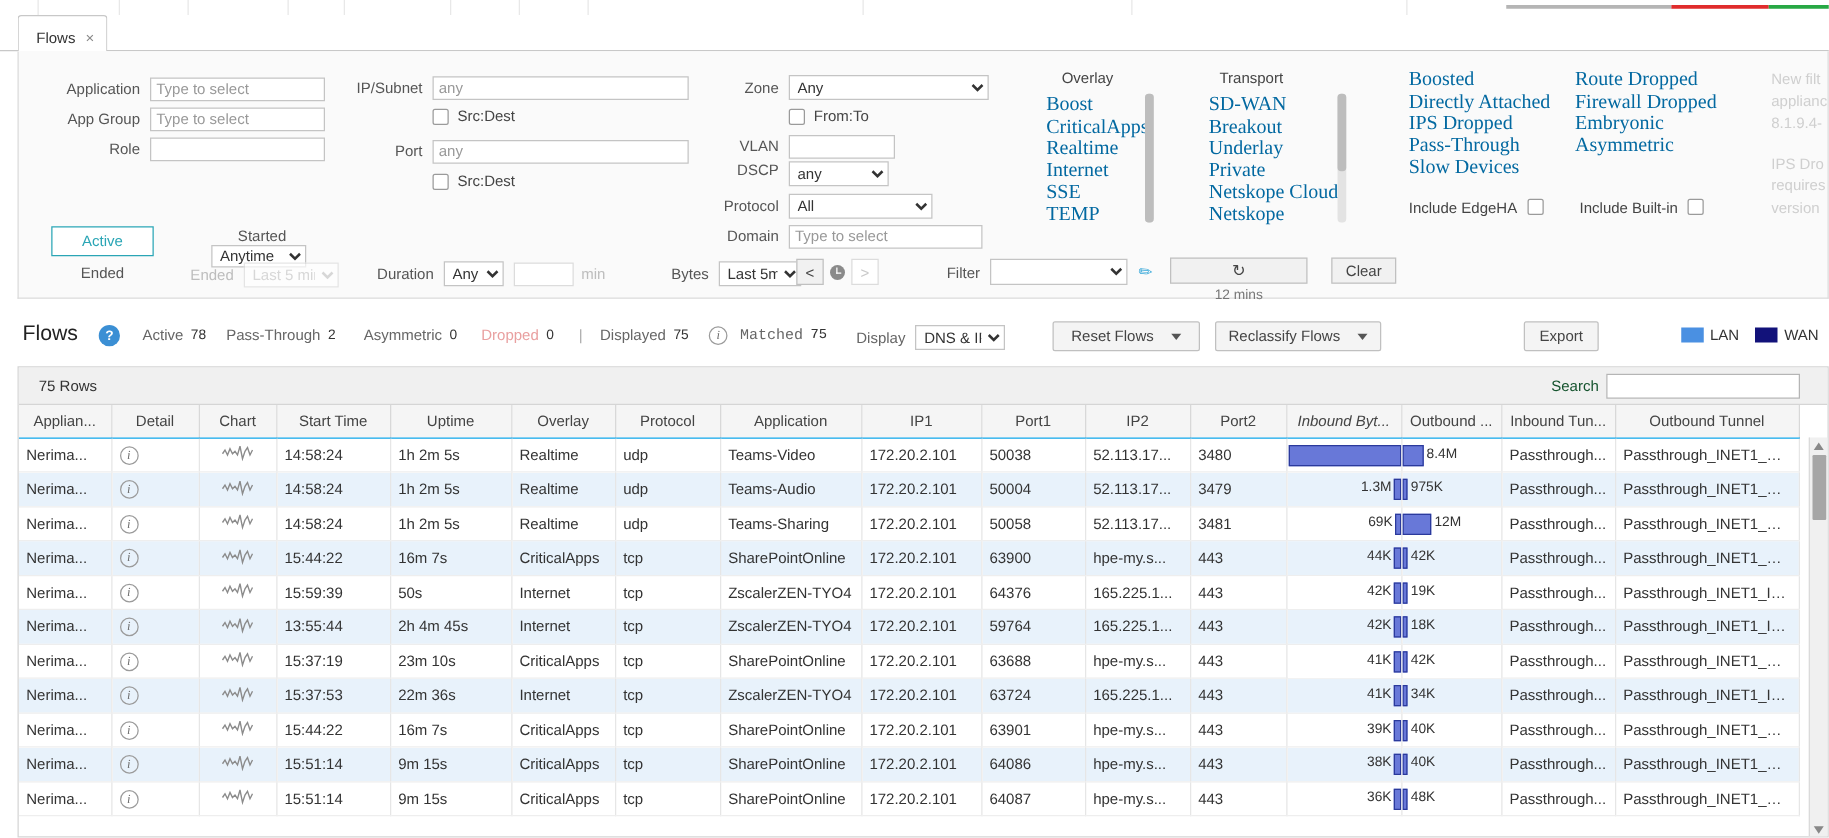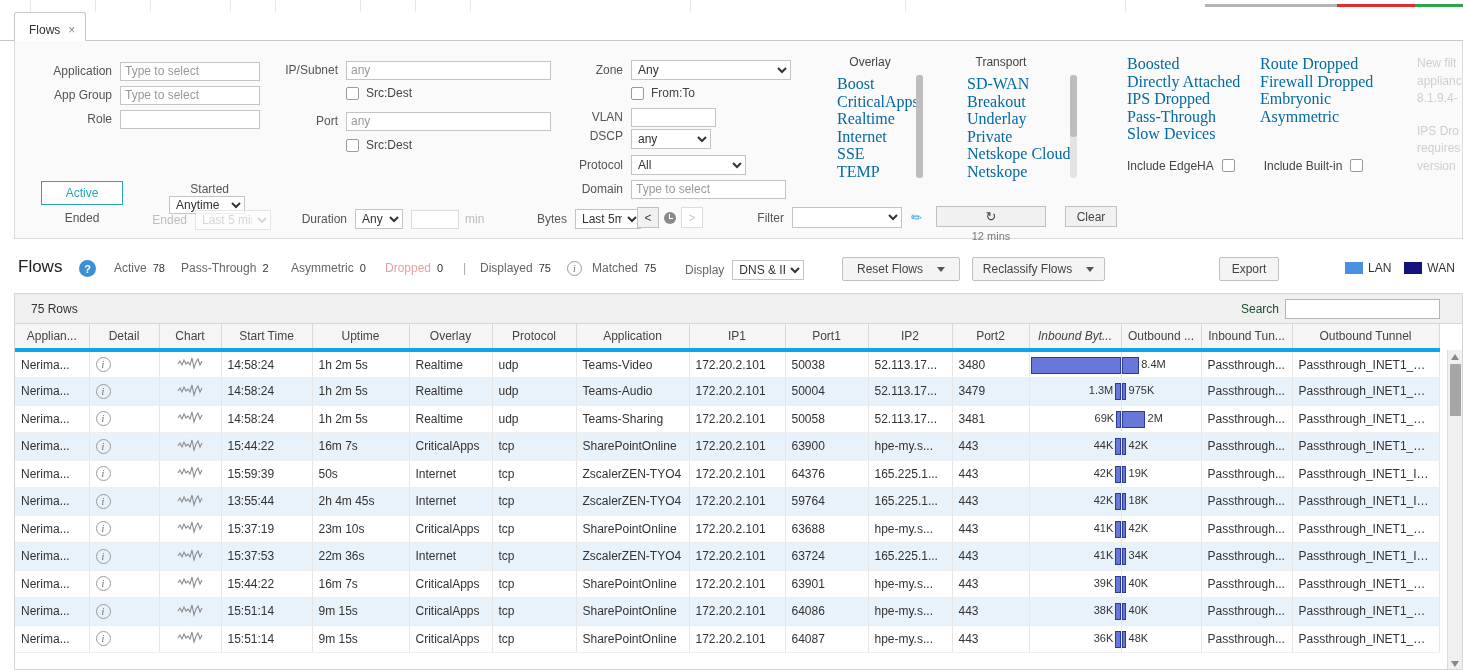--- a/index.html
+++ b/index.html
@@ -97,21 +97,21 @@
 
   
   #tablewrap { position:absolute; left:14px; top:293px; width:1449px; height:377px; border:1px solid #d5d5d5; background:#fff; overflow:hidden; }
   #rowsbar { height:30px; background:#f0f0f0; border-bottom:1px solid #d5d5d5; position:relative; }
   #rowsbar .rowstxt { position:absolute; left:16px; top:8px; font-size:12px; color:#333; }
   #rowsbar .searchlbl { position:absolute; right:183px; top:8px; font-size:12px; color:#14532d; }
   #rowsbar .searchbox { position:absolute; right:22px; top:5px; width:155px; height:20px; border:1px solid #b5b5b5; background:#fff; }
 
   table.grid { border-collapse:collapse; table-layout:fixed; width:1424px; }
   table.grid th {
-    background:#f5f5f5; border-right:1px solid #d8d8d8; border-bottom:4px solid #0ea5e9;
+    background:#f5f5f5; border-right:1px solid #d8d8d8; border-bottom:1px solid #0ea5e9;
     font-weight:normal; font-size:12px; color:#444; height:26px; padding:0 6px;
     overflow:hidden; white-space:nowrap; text-overflow:ellipsis; cursor:pointer;
   }
   table.grid th.ital { font-style:italic; }
   table.grid td {
     border-right:1px solid #e6e6e6; border-bottom:1px solid #eeeeee;
     font-size:12px; color:#333; height:27.5px; padding:0 6px;
     overflow:hidden; white-space:nowrap; text-overflow:ellipsis;
   }
   table.grid tbody tr:nth-child(even) td { background:#e8f2fb; }
@@ -381,21 +381,21 @@
     <span class="statdrop">Dropped</span>
     <span class="statnum">0</span>
   </div>
   <div style="position:absolute;left:449px;top:12px;color:#aaa;">|</div>
 
   <div style="position:absolute;left:466px;top:12px;display:flex;align-items:center;gap:6px;">
     <span class="statlabel">Displayed</span>
     <span class="statnum">75</span>
   </div>
   <div class="imark" style="position:absolute;left:553px;top:12px;">i</div>
-  <div style="position:absolute;left:578px;top:12px;display:flex;align-items:center;gap:6px;">
+  <div style="position:absolute;left:578px;top:12px;display:flex;align-items:center;gap:6px;font-family:Liberation Mono, monospace;">
     <span class="statlabel">Matched</span>
     <span class="statnum">75</span>
   </div>
 
   <div style="position:absolute;left:671px;top:11px;display:flex;align-items:center;gap:8px;">
     <span class="statlabel">Display</span>
     <select class="inp" style="width:72px;height:20px;">
       <option>DNS &amp; IP</option>
     </select>
   </div>
@@ -531,21 +531,21 @@
           <td>172.20.2.101</td>
           <td>50058</td>
           <td>52.113.17...</td>
           <td>3481</td>
           <td class="bytecell inbcell">
             <div class="bar" style="width:5%"></div>
             <div class="num" style="right:7%">69K</div>
           </td>
           <td class="bytecell outcell">
             <div class="bar" style="width:30%"></div>
-            <div class="num" style="left:33%">2M</div>
+            <div class="num" style="left:33%">12M</div>
           </td>
           <td>Passthrough...</td>
           <td>Passthrough_INET1_Realti...</td>
         </tr>
         <tr>
           <td>Nerima...</td>
           <td><span class="imark" style="display:inline-flex">i</span></td>
           <td class="center"><svg width="26" height="14" viewBox="0 0 26 14">
               <polyline points="1,8 3,5 5,9 7,4 9,8 11,6 13,9 15,2 17,12 19,6 21,3 23,9 25,5" fill="none" stroke="#8b8b8b" stroke-width="1.1"></polyline>
             </svg></td>

